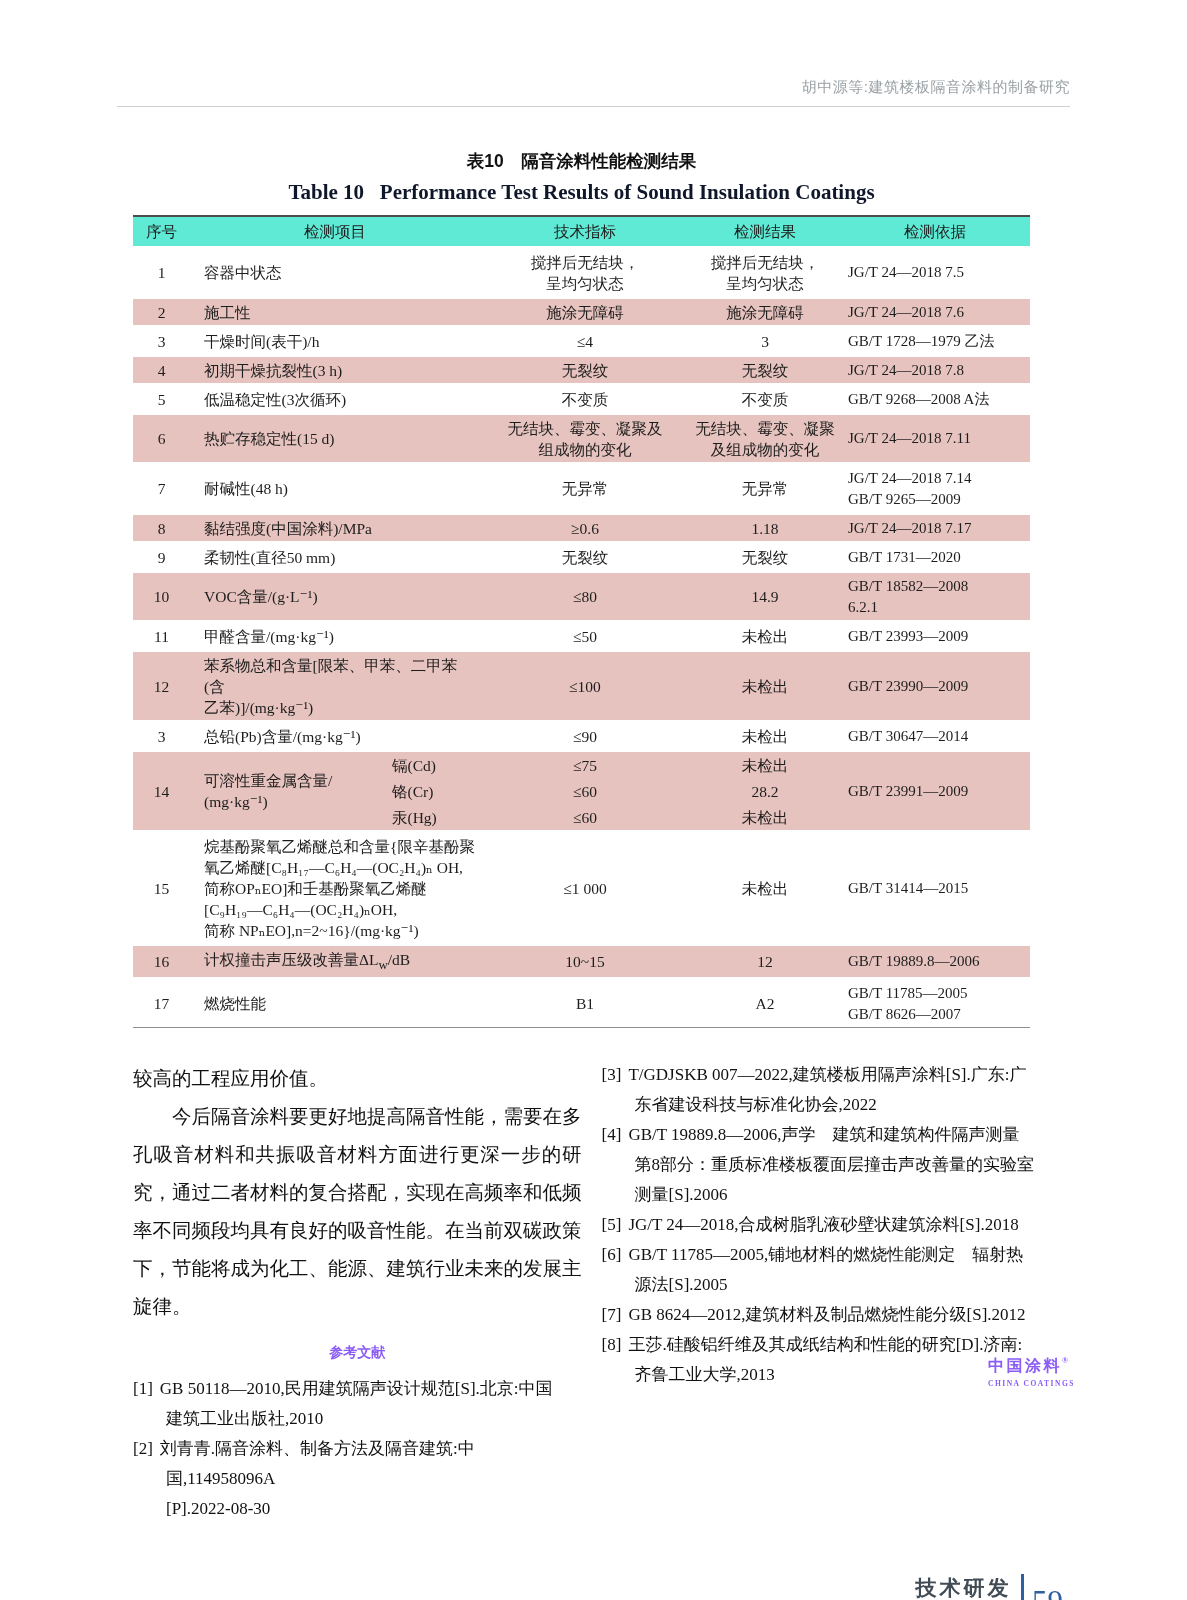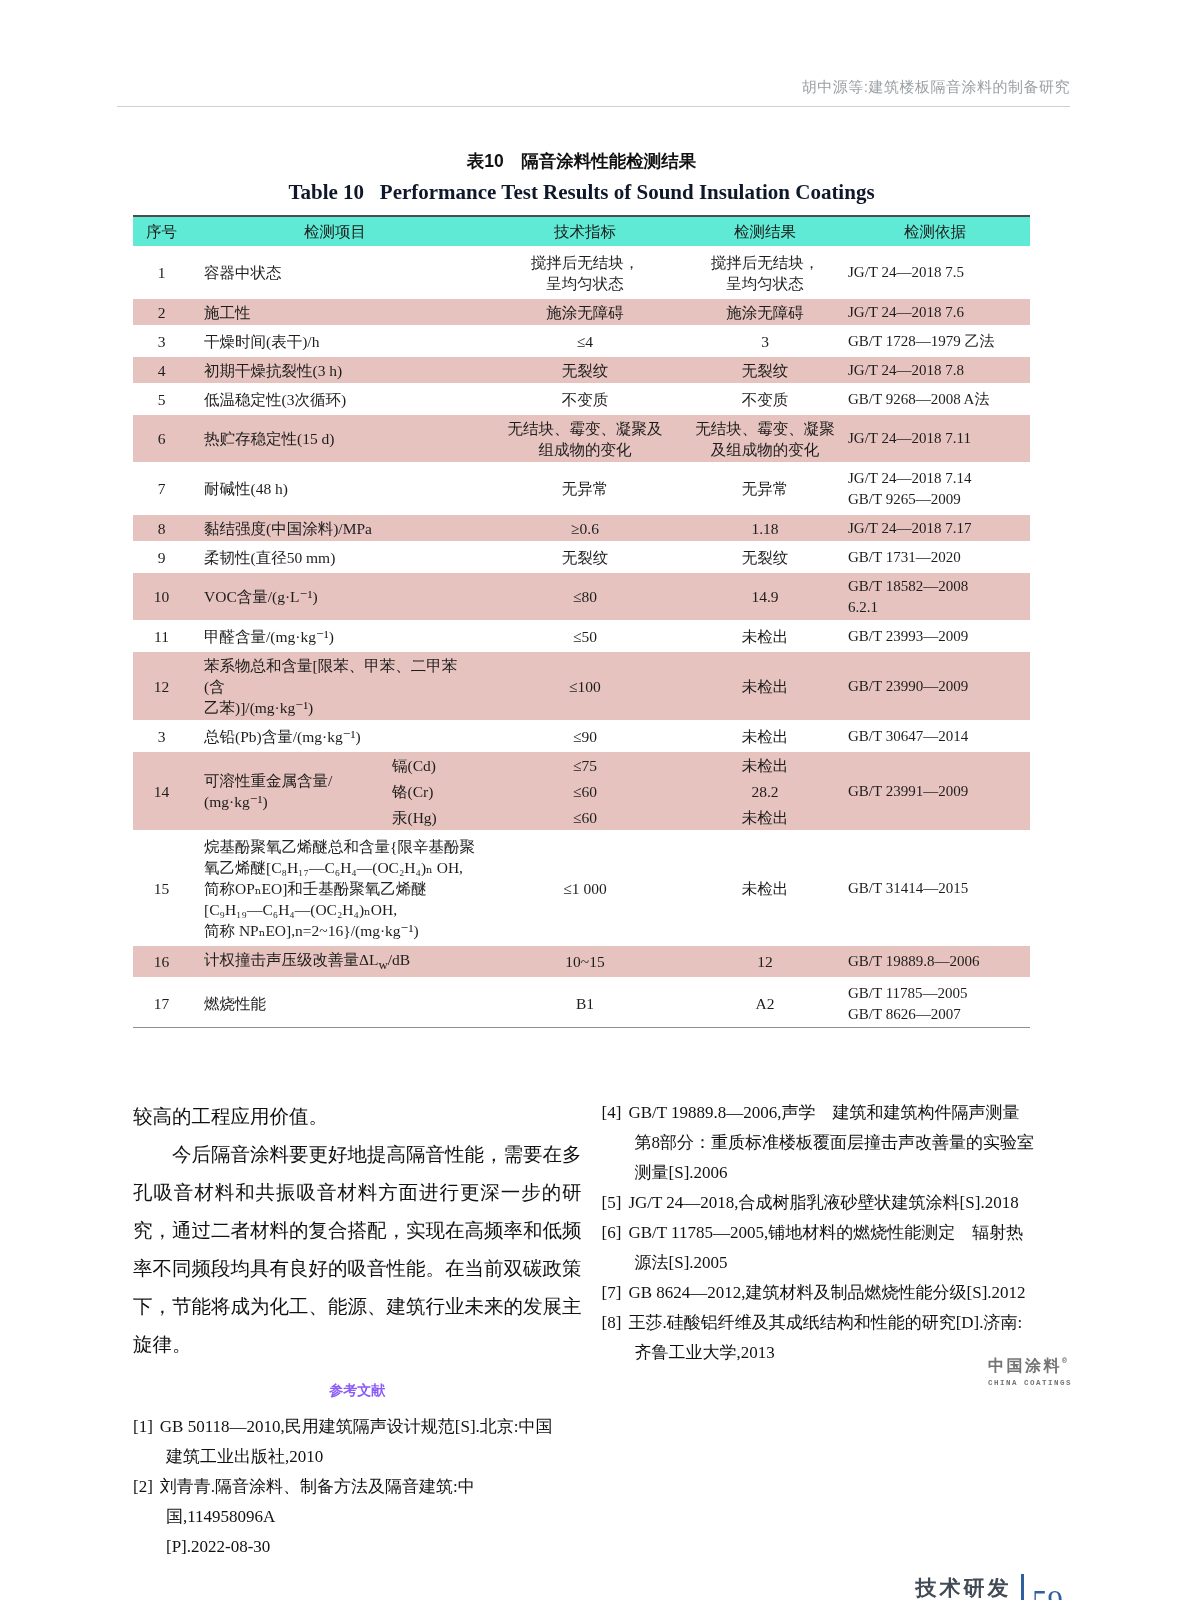--- a/index.html
+++ b/index.html
@@ -39,33 +39,33 @@
   .c-no{text-align:center;}
   .c-item{text-align:left;padding-left:14px !important;}
   .c-sub{text-align:left;padding-left:2px !important;}
   .c-idx{text-align:center;}
   .c-res{text-align:center;}
   .c-basis{text-align:left;padding-left:8px !important;font-size:15px !important;}
   .pre{white-space:pre-line;}
   tr.nog{border-bottom:0 !important;}
 
   
-  .body-cols{display:flex;margin-top:70px;margin-left:16px;gap:20px;}
+  .body-cols{display:flex;margin-top:32px;margin-left:16px;gap:20px;}
   .col-left{width:452px;}
   .col-right{width:472px;}
   p.body-para{font-size:19.5px;line-height:38px;text-align:justify;margin:0;color:#111;}
   p.indent{text-indent:2em;}
   .refs-heading{text-align:center;font-weight:bold;font-size:14px;margin:18px 0 12px;color:#8b5cf6;}
   p.ref{font-size:17px;line-height:30px;margin:0;padding-left:33px;text-indent:-33px;color:#111;}
   .ref-label{margin-right:7px;}
   .ref-text{white-space:pre-line;}
 
   
-  .logo{position:absolute;left:988px;top:1356px;color:#737373;
-    font-family:Liberation Mono, monospace;}
+  .logo{position:absolute;left:988px;top:1356px;color:#8b5cf6;
+    font-family:Liberation Serif, serif;}
   .logo-cn{font-size:16px;font-weight:bold;letter-spacing:2.5px;white-space:nowrap;}
   .logo-reg{font-size:8px;vertical-align:top;}
   .logo-en{font-size:7.5px;font-weight:bold;letter-spacing:1.5px;margin-top:2px;white-space:nowrap;}
 
   
   .pfooter{position:absolute;top:1574px;left:0;width:1063px;
     display:flex;justify-content:flex-end;align-items:stretch;}
   .pf-left{text-align:right;}
   .pf-cn{font-family:"Liberation Sans","DejaVu Sans",sans-serif;
     font-size:21px;font-weight:bold;color:#414b55;letter-spacing:3px;}
@@ -257,20 +257,22 @@
     <div class="col-left">
       <p class="body-para">较高的工程应用价值。</p>
       <p class="body-para indent">今后隔音涂料要更好地提高隔音性能，需要在多孔吸音材料和共振吸音材料方面进行更深一步的研究，通过二者材料的复合搭配，实现在高频率和低频率不同频段均具有良好的吸音性能。在当前双碳政策下，节能将成为化工、能源、建筑行业未来的发展主旋律。</p>
       <div class="refs-heading">参考文献</div>
       <p class="ref"><span class="ref-label">[1]</span><span class="ref-text">GB 50118—2010,民用建筑隔声设计规范[S].北京:中国
 建筑工业出版社,2010</span></p>
       <p class="ref"><span class="ref-label">[2]</span><span class="ref-text">刘青青.隔音涂料、制备方法及隔音建筑:中国,114958096A
 [P].2022-08-30</span></p>
     </div>
     <div class="col-right">
+      <p class="ref"><span class="ref-label">[3]</span><span class="ref-text">T/GDJSKB 007—2022,建筑楼板用隔声涂料[S].广东:广
+东省建设科技与标准化协会,2022</span></p>
       <p class="ref"><span class="ref-label">[4]</span><span class="ref-text">GB/T 19889.8—2006,声学　建筑和建筑构件隔声测量
 第8部分：重质标准楼板覆面层撞击声改善量的实验室
 测量[S].2006</span></p>
       <p class="ref"><span class="ref-label">[5]</span><span class="ref-text">JG/T 24—2018,合成树脂乳液砂壁状建筑涂料[S].2018</span></p>
       <p class="ref"><span class="ref-label">[6]</span><span class="ref-text">GB/T 11785—2005,铺地材料的燃烧性能测定　辐射热
 源法[S].2005</span></p>
       <p class="ref"><span class="ref-label">[7]</span><span class="ref-text">GB 8624—2012,建筑材料及制品燃烧性能分级[S].2012</span></p>
       <p class="ref"><span class="ref-label">[8]</span><span class="ref-text">王莎.硅酸铝纤维及其成纸结构和性能的研究[D].济南:
 齐鲁工业大学,2013</span></p>
     </div>

